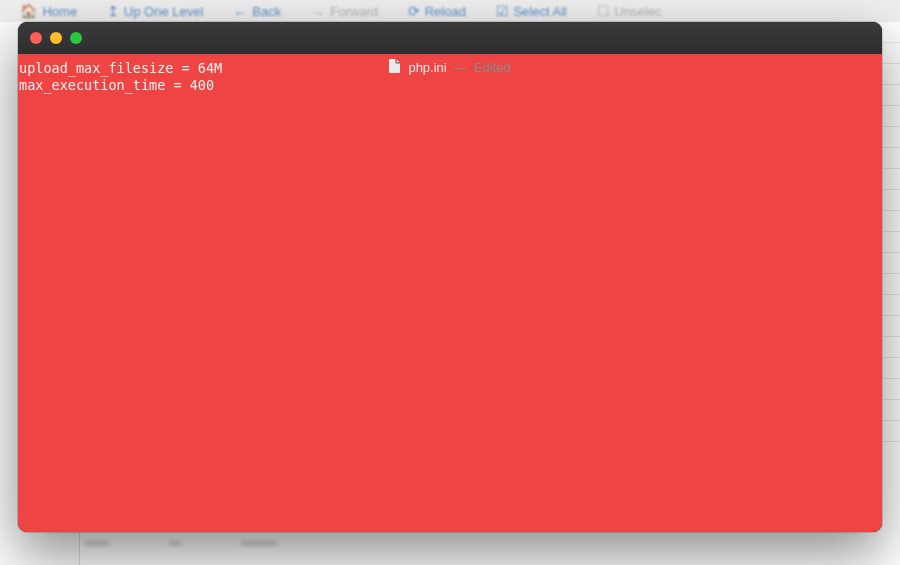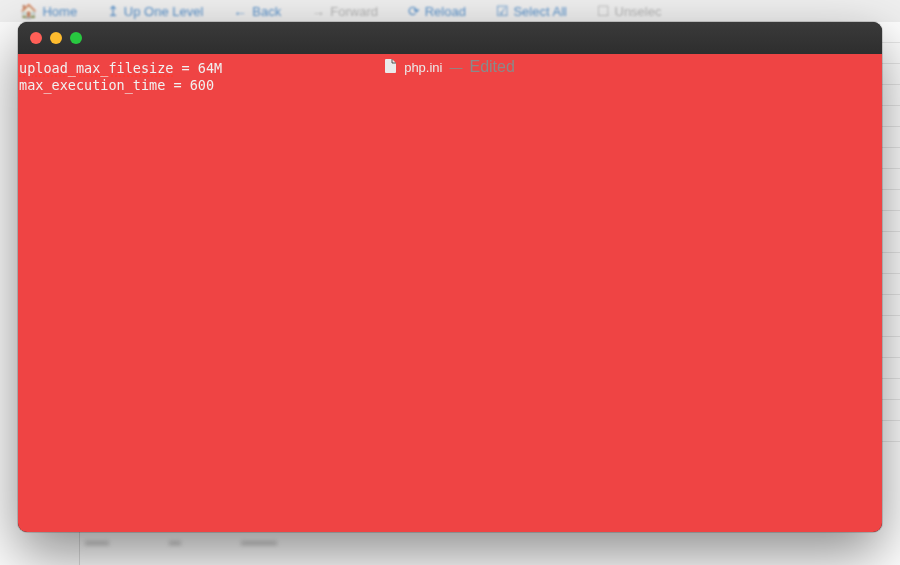--- a/index.html
+++ b/index.html
@@ -134,21 +134,21 @@
       color: #eaeaea;
       font-size: 13px;
       font-weight: 500;
     }
     .title-center .dash {
       color: #8a8a8a;
       font-size: 13px;
     }
     .title-center .edited {
       color: #8a8a8a;
-      font-size: 16px;
+      font-size: 13px;
     }
     .editor-body {
       flex: 1;
       background: #ef4444;
       padding: 6px 1px;
       font-family: "Menlo", "Monaco", "Consolas", monospace;
       font-size: 13.5px;
       line-height: 17px;
       color: #f1f1f1;
       white-space: pre;
@@ -237,14 +237,14 @@
         <svg width="12" height="14" viewBox="0 0 12 14">
           <path d="M1 0 h6 l4 4 v9 a1 1 0 0 1 -1 1 H1 a1 1 0 0 1 -1 -1 V1 a1 1 0 0 1 1 -1 z" fill="#eaeaea"></path>
           <path d="M7 0 v4 h4" fill="none" stroke="#2e2e2e" stroke-width="0.8"></path>
         </svg>
       </span>
       <span class="filename">php.ini</span>
       <span class="dash">—</span>
       <span class="edited">Edited</span>
     </div>
   </div>
-  <div class="editor-body" id="editor-body"><div><span class="spell-underline">upload_max_filesize</span><span> = </span><span>64M</span></div><div><span>max_execution_time</span><span> = </span><span>600</span></div></div>
+  <div class="editor-body" id="editor-body"><div><span class="spell-underline">upload_max_filesize</span><span> = </span><span>64M</span></div><div><span>max_execution_time</span><span> = </span><span>400</span></div></div>
 </div>
 
 </body></html>

